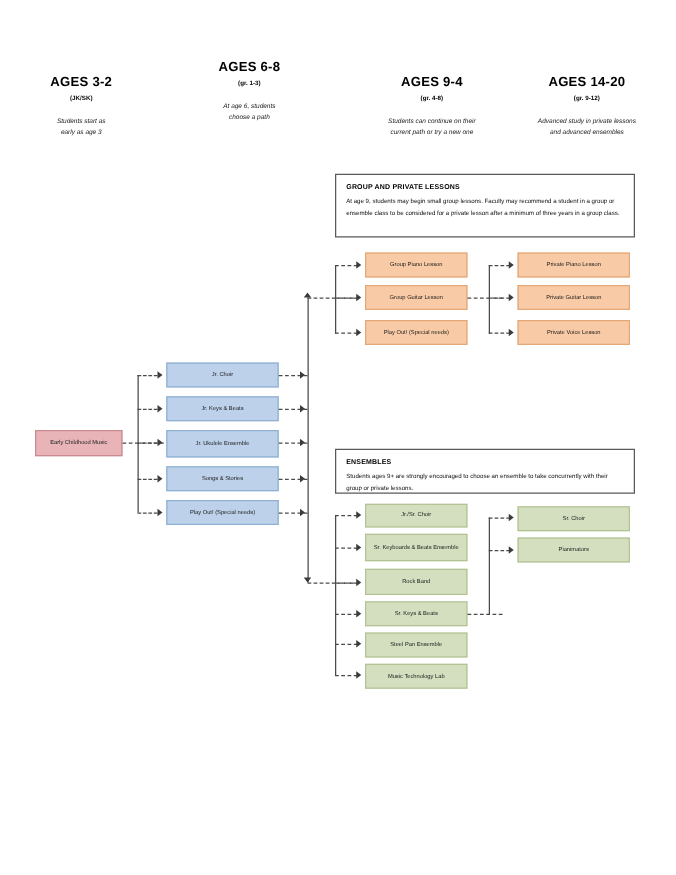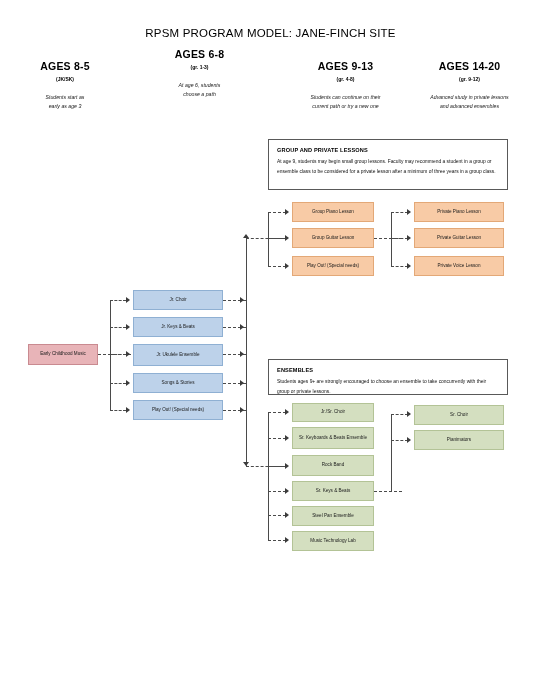--- a/index.html
+++ b/index.html
@@ -122,42 +122,41 @@
     border-right: 3px solid transparent;
     border-top: 4.5px solid #3b3b3b;
     border-bottom: none;
   }
 </style>
 </head>
 <body>
 
 <div id="page">
 
-  <div class="doc-title">RPSM PROGRAM MODEL: JANE-FINCH SITE</div>
 
   <div class="age-col" style="left:10px; top:60px; width:110px;">
-    <div class="age-title">AGES 8-5</div>
+    <div class="age-title">AGES 3-2</div>
     <div class="age-grade">(JK/SK)</div>
     <div class="age-note">
       <div>Students start as</div>
       <div>early as age 3</div>
     </div>
   </div>
 
   <div class="age-col" style="left:137px; top:48px; width:125px;">
     <div class="age-title">AGES 6-8</div>
     <div class="age-grade">(gr. 1-3)</div>
     <div class="age-note">
       <div>At age 6, students</div>
       <div>choose a path</div>
     </div>
   </div>
 
   <div class="age-col" style="left:273px; top:60px; width:145px;">
-    <div class="age-title">AGES 9-13</div>
+    <div class="age-title">AGES 9-4</div>
     <div class="age-grade">(gr. 4-8)</div>
     <div class="age-note">
       <div>Students can continue on their</div>
       <div>current path or try a new one</div>
     </div>
   </div>
 
   <div class="age-col" style="left:398px; top:60px; width:143px;">
     <div class="age-title">AGES 14-20</div>
     <div class="age-grade">(gr. 9-12)</div>

